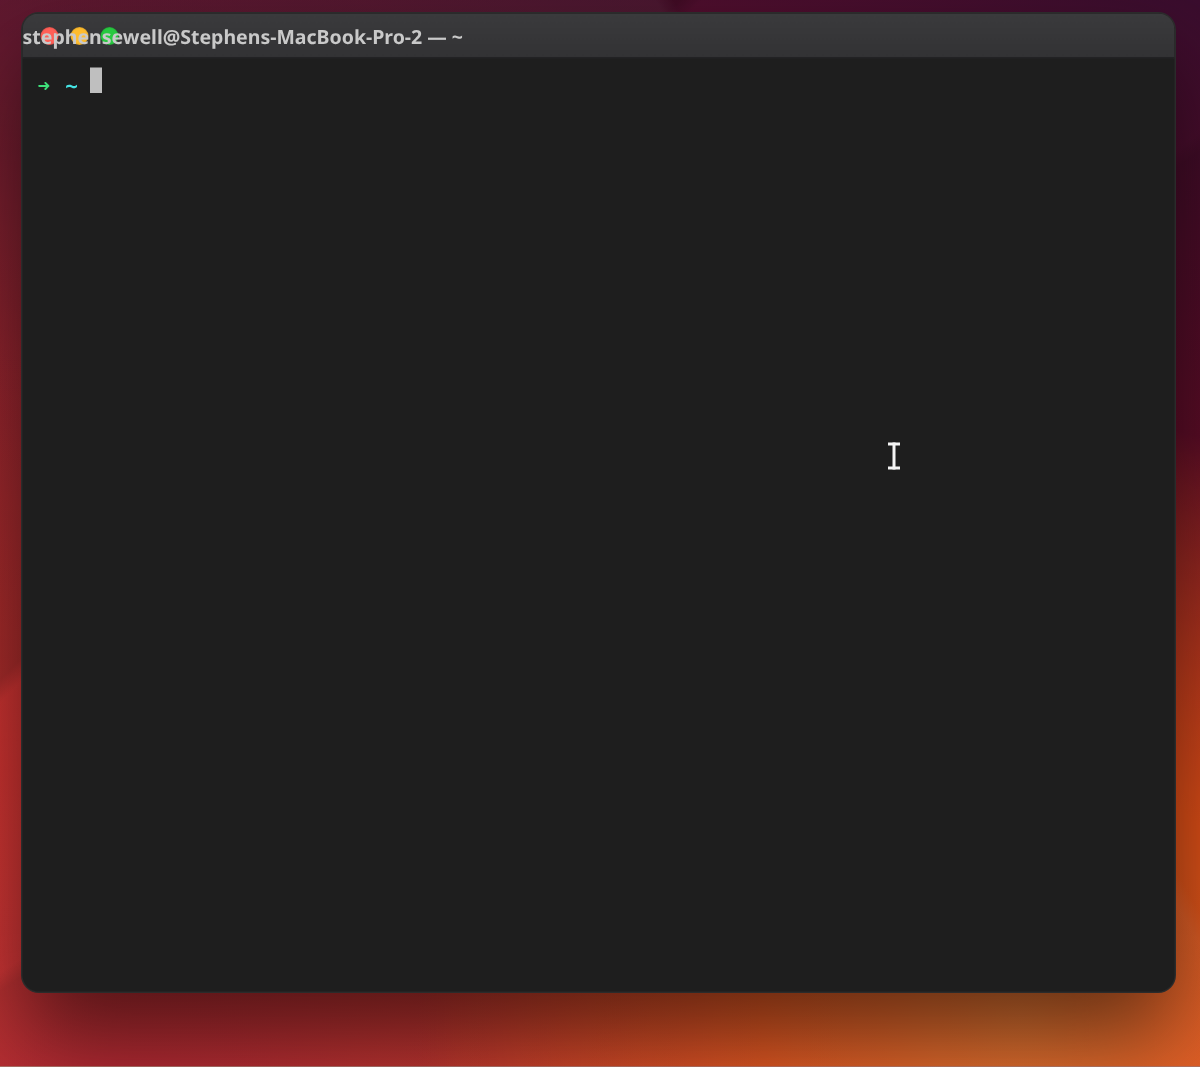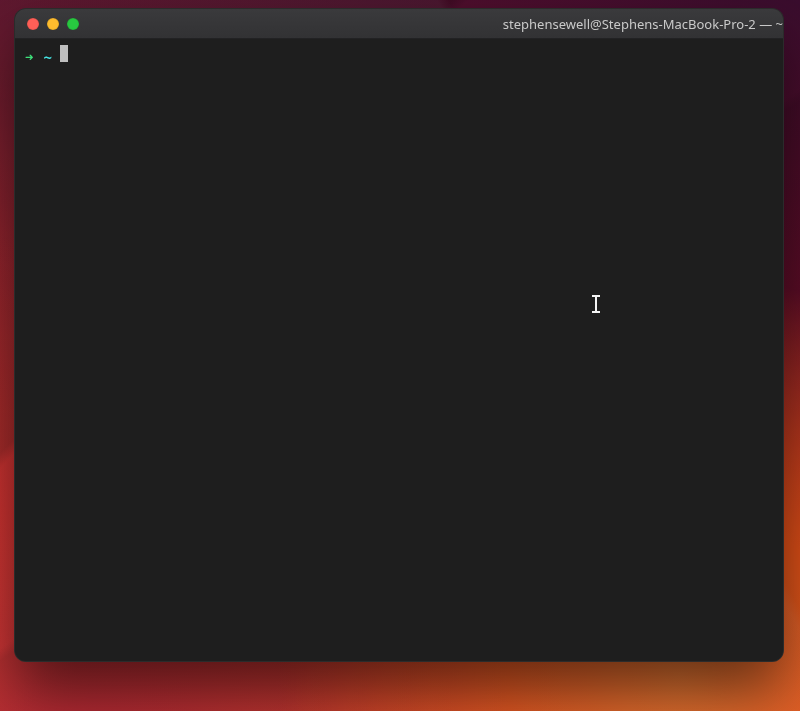--- a/index.html
+++ b/index.html
@@ -62,26 +62,26 @@
     .tl {
       width: 12px; height: 12px; border-radius: 50%;
       box-shadow: inset 0 0 1px rgba(0,0,0,0.4);
     }
     .tl.close { background: #ff5f57; }
     .tl.min   { background: #febc2e; }
     .tl.max   { background: #28c840; }
     .title {
       position: absolute;
       left: 0; right: 0;
-      text-align: right;
+      text-align: left;
       font-family: -apple-system, "SF Pro Text", system-ui, sans-serif;
       font-size: 13px;
       color: #c9c9c9;
       pointer-events: none;
-      font-weight: 400;
+      font-weight: 700;
     }
     .terminal-body {
       flex: 1 1 auto;
       background: #1e1e1e;
       color: #d8d8d8;
       font-size: 14px;
       line-height: 20px;
       padding: 6px 10px 10px 10px;
       cursor: text;
       position: relative;

